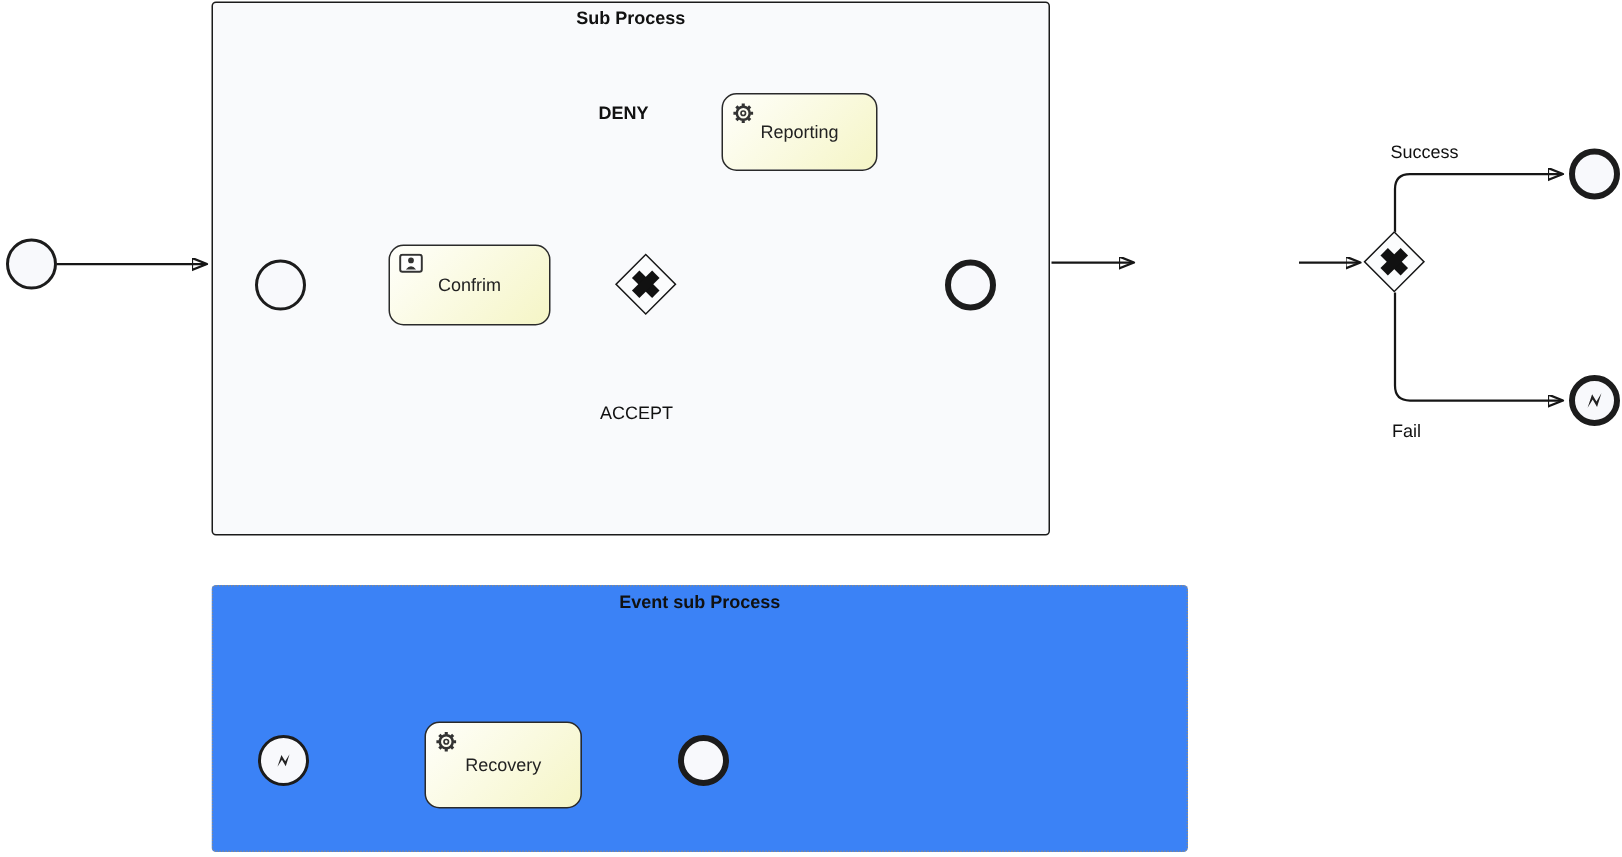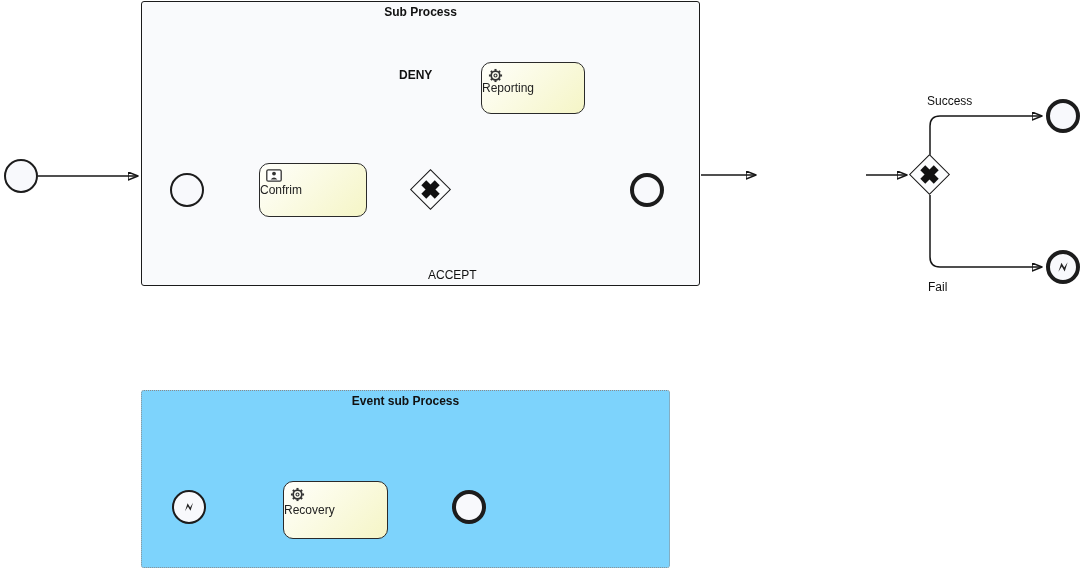--- a/index.html
+++ b/index.html
@@ -3,36 +3,36 @@
 <meta charset="utf-8">
 <style>
   html,body{margin:0;padding:0;background:#ffffff;}
   .canvas{
     position:relative;width:1081px;height:571px;background:#ffffff;overflow:hidden;
     font-family:"Liberation Sans",sans-serif;color:#111;
   }
   .abs{position:absolute;box-sizing:border-box;}
   
   .subprocess{
-    left:141px;top:1px;width:559px;height:285px;
+    left:141px;top:1px;width:559px;height:356px;
     background:#f9fafc;border:1px solid #1b1b1b;border-radius:3px;
   }
   .event-subprocess{
-    left:141px;top:390px;width:529px;height:178px;
-    background:#7dd3fc;border:1px dotted #8a8a8a;border-radius:3px;
+    left:141px;top:390px;width:651px;height:178px;
+    background:#3b82f6;border:1px dotted #8a8a8a;border-radius:3px;
   }
   .container-title{
     position:absolute;top:3px;left:0;right:0;text-align:center;
     font-size:12px;font-weight:bold;color:#111;
   }
   
   .task{
     border:1.5px solid #2a2a2a;border-radius:10px;
     background:linear-gradient(135deg,#fffffb 0%,#f5f5c6 100%);
-    display:flex;align-items:center;justify-content:flex-start;
+    display:flex;align-items:center;justify-content:center;
     font-size:12px;color:#222;
   }
   .task-icon{position:absolute;top:5px;left:6px;line-height:0;}
   .t-confirm{left:259px;top:163px;width:108px;height:54px;}
   .t-reporting{left:481px;top:62px;width:104px;height:52px;}
   .t-submit{left:760px;top:148px;width:105px;height:54px;}
   .t-recovery{left:283px;top:481px;width:105px;height:58px;}
   
   .event{
     width:34px;height:34px;border-radius:50%;
@@ -52,21 +52,21 @@
     width:29px;height:29px;transform:rotate(45deg);
     background:#fbfcfd;border:1.5px solid #161616;
   }
   .gw-1{left:416px;top:175px;}
   .gw-2{left:915px;top:160px;}
   .gw-bar-h{position:absolute;left:4px;right:4px;top:50%;margin-top:-3.5px;height:7px;background:#111;}
   .gw-bar-v{position:absolute;top:4px;bottom:4px;left:50%;margin-left:-3.5px;width:7px;background:#111;}
   
   .flow-label{position:absolute;font-size:12px;color:#111;white-space:nowrap;}
   .l-deny{left:399px;top:68px;font-weight:bold;}
-  .l-accept{left:400px;top:268px;margin-left:28px;}
+  .l-accept{left:400px;top:268px;}
   .l-success{left:927px;top:94px;}
   .l-fail{left:928px;top:280px;}
   
   .wires{position:absolute;left:0;top:0;width:1081px;height:571px;}
   .wires path{fill:none;stroke:#161616;stroke-width:1.5;stroke-linejoin:round;}
 </style>
 </head>
 <body>
 
 <div class="canvas">

